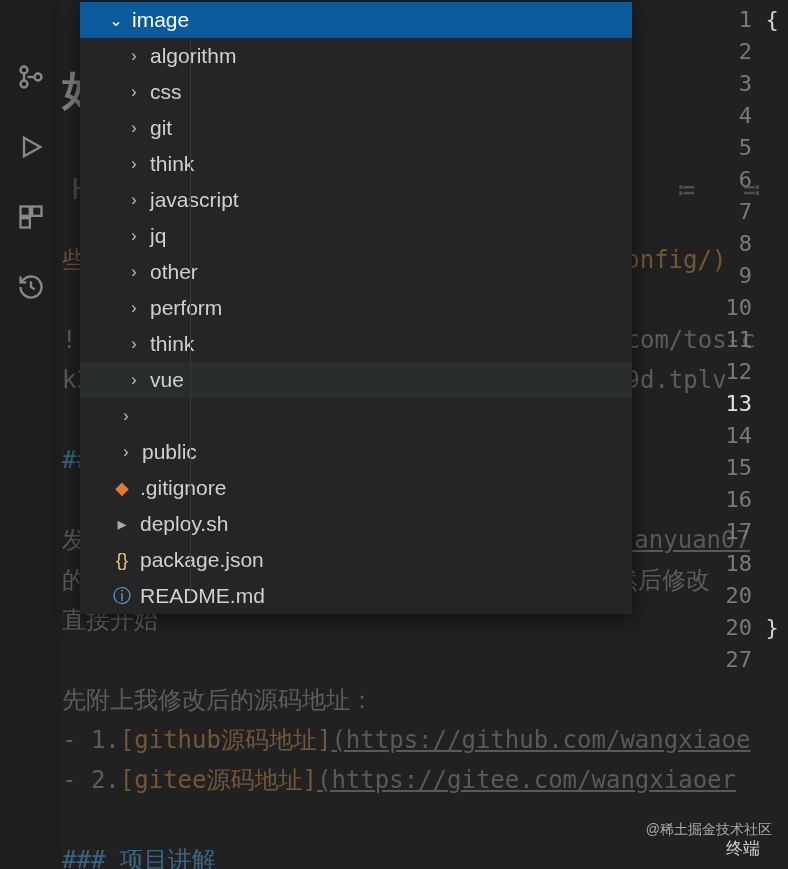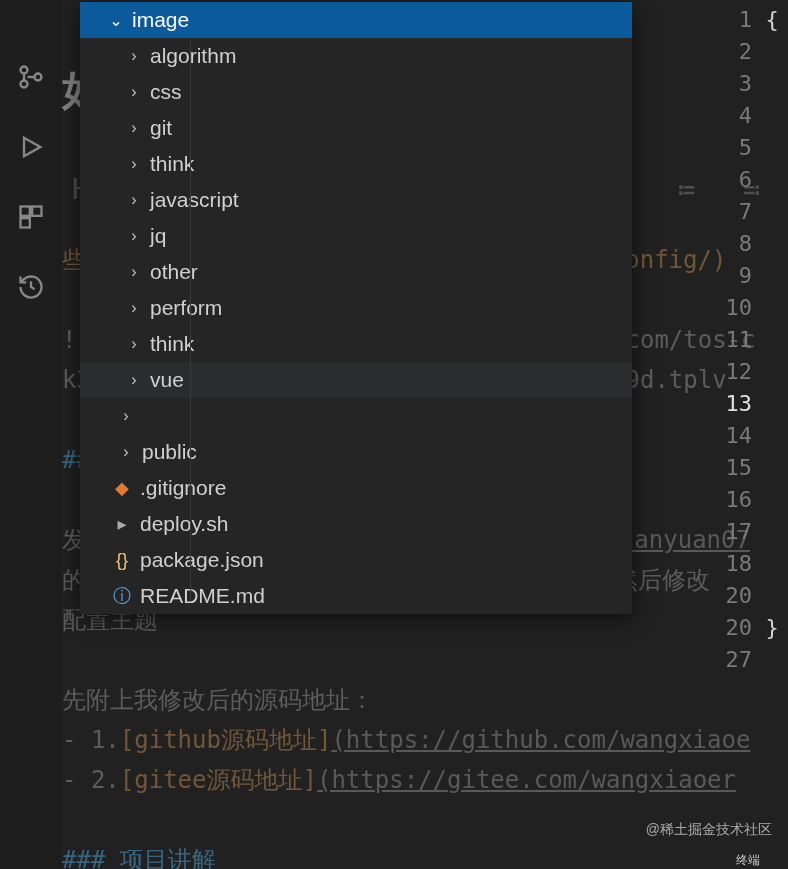--- a/index.html
+++ b/index.html
@@ -147,23 +147,23 @@
   .watermark {
     position: absolute;
     right: 16px;
     bottom: 30px;
     color: #aaaaaa;
     font-size: 14px;
   }
   .bottom-text {
     position: absolute;
     right: 28px;
-    bottom: 0;
+    bottom: 9px;
     color: #cccccc;
-    font-size: 12px;
+    font-size: 17px;
   }
 </style>
 </head>
 <body>
 
 <div class="activity-bar">
   <div class="activity-icon">
     <svg viewBox="0 0 24 24" fill="none" stroke="#888" stroke-width="2">
         <circle cx="6" cy="6" r="3"></circle>
         <circle cx="6" cy="18" r="3"></circle>
@@ -212,21 +212,21 @@
   <div class="line" style="height:40px"></div>
   <div class="line"><span>![image.png](https://p3-juejin.byteimg.com/tos-c</span></div>
   <div class="line"><span>k3u1fbpf/c4dbb4dd7ad540b49a4d6fd55074249d.tplv</span></div>
   <div class="line" style="height:40px"></div>
   <div class="line hdr">### 配置主题</div>
   <div class="line" style="height:40px"></div>
   <div class="line">
     <span>发现</span><span class="link">[三元大佬博客源码]</span><span class="url">(https://github.com/sanyuan07</span>
   </div>
   <div class="line">的博客模板做为我的第一版很合适，那就直接套用，然后修改</div>
-  <div class="line">配置主题</div>
+  <div class="line">直接开始</div>
   <div class="line" style="height:40px"></div>
   <div class="line">先附上我修改后的源码地址：</div>
   <div class="line">
     <span>- 1.</span><span class="link">[github源码地址]</span><span class="url">(https://github.com/wangxiaoe</span>
   </div>
   <div class="line">
     <span>- 2.</span><span class="link">[gitee源码地址]</span><span class="url">(https://gitee.com/wangxiaoer</span>
   </div>
   <div class="line" style="height:40px"></div>
   <div class="line hdr">### 项目讲解</div>

